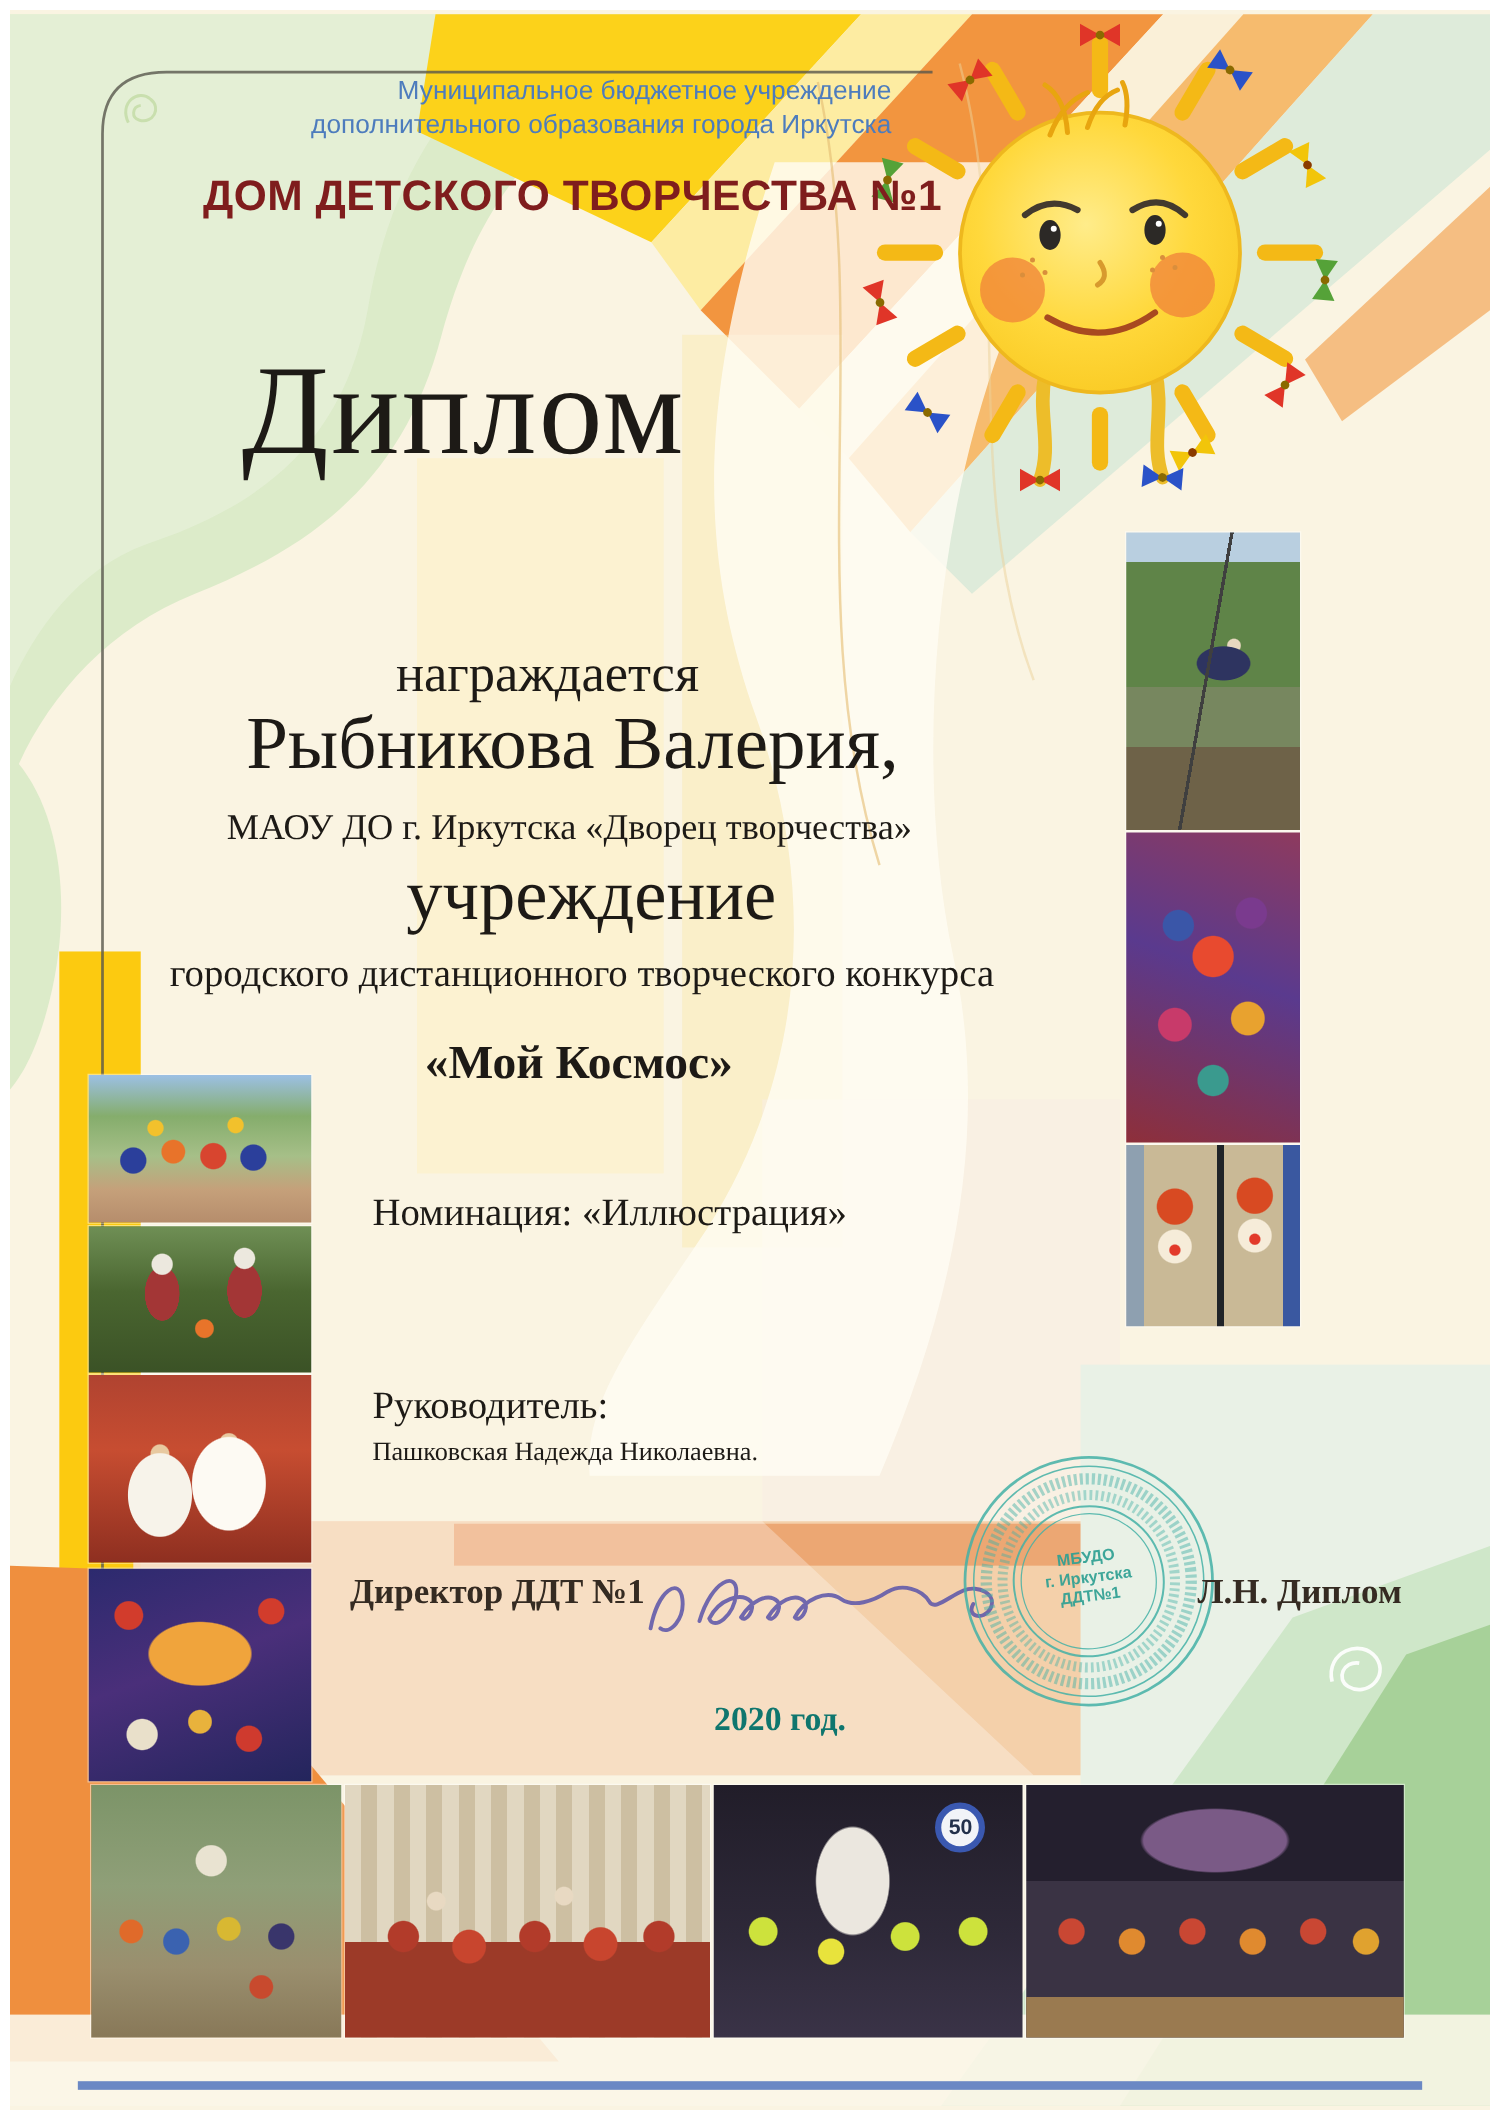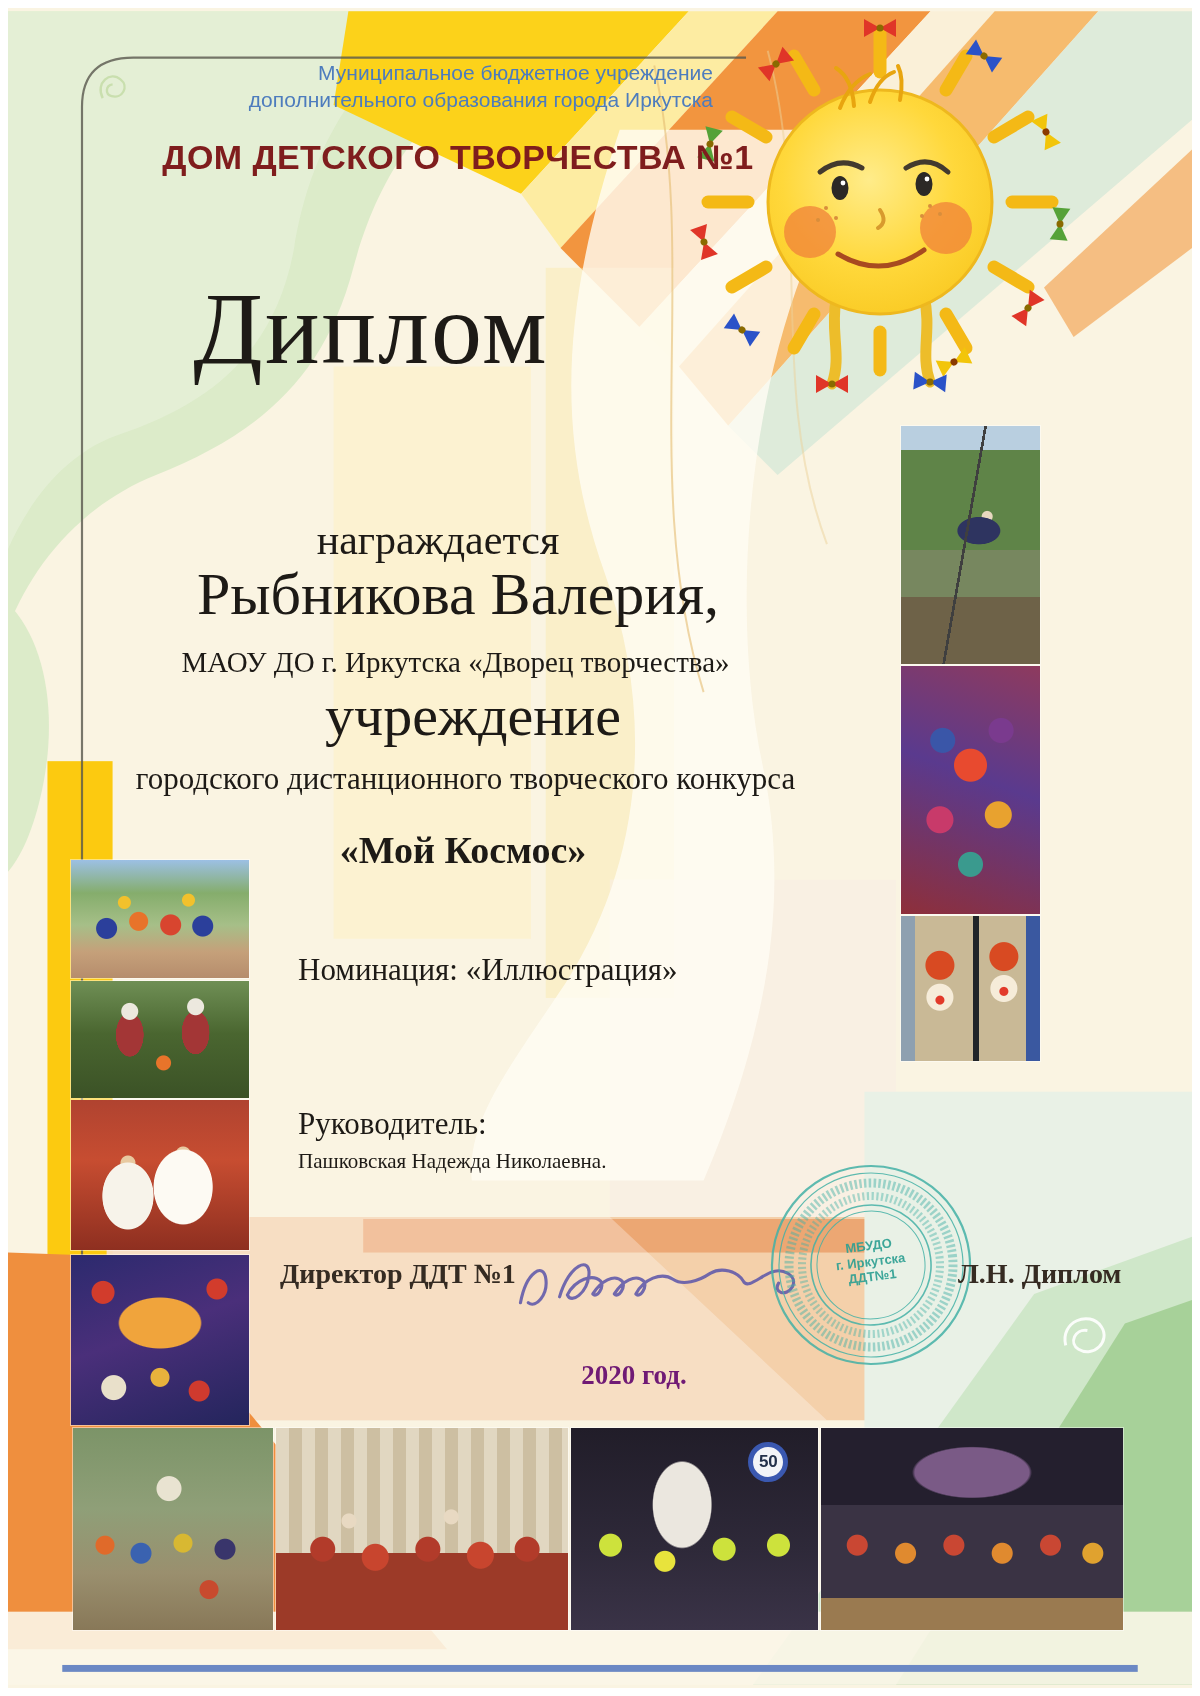--- a/index.html
+++ b/index.html
@@ -27,21 +27,21 @@
   #recipient{left:110px;top:552px;width:680px;font-size:60px;}
   #institution{left:115px;top:638px;width:665px;font-size:29px;}
   #award{left:165px;top:674px;width:600px;font-size:58px;}
   #contestDesc{left:75px;top:753px;width:765px;font-size:31px;}
   #contestName{left:155px;top:796px;width:600px;font-size:38px;font-weight:bold;margin-top:24px;}
   #nomination{left:290px;top:944px;font-size:31px;}
   #supLabel{left:290px;top:1098px;font-size:31px;}
   #supName{left:290px;top:1141px;font-size:21px;}
   #dirLabel{left:272px;top:1250px;font-size:28px;font-weight:bold;color:#352b22;}
   #dirName{left:950px;top:1250px;font-size:28px;font-weight:bold;color:#352b22;}
-  #year{left:476px;top:1352px;width:300px;font-size:27px;font-weight:bold;color:#701a75;}
+  #year{left:466px;top:1352px;width:300px;font-size:27px;font-weight:bold;color:#0f766e;}
 
   
   .stamp{position:absolute;left:758px;top:1152px;width:210px;height:210px;transform:rotate(-7deg);}
   .stamp-text{
     position:absolute;left:0;top:78px;width:210px;text-align:center;
     font-family:"Liberation Sans",sans-serif;font-weight:bold;font-size:13px;line-height:1.2;
     color:#2fa093;opacity:.92;
   }
 
   

